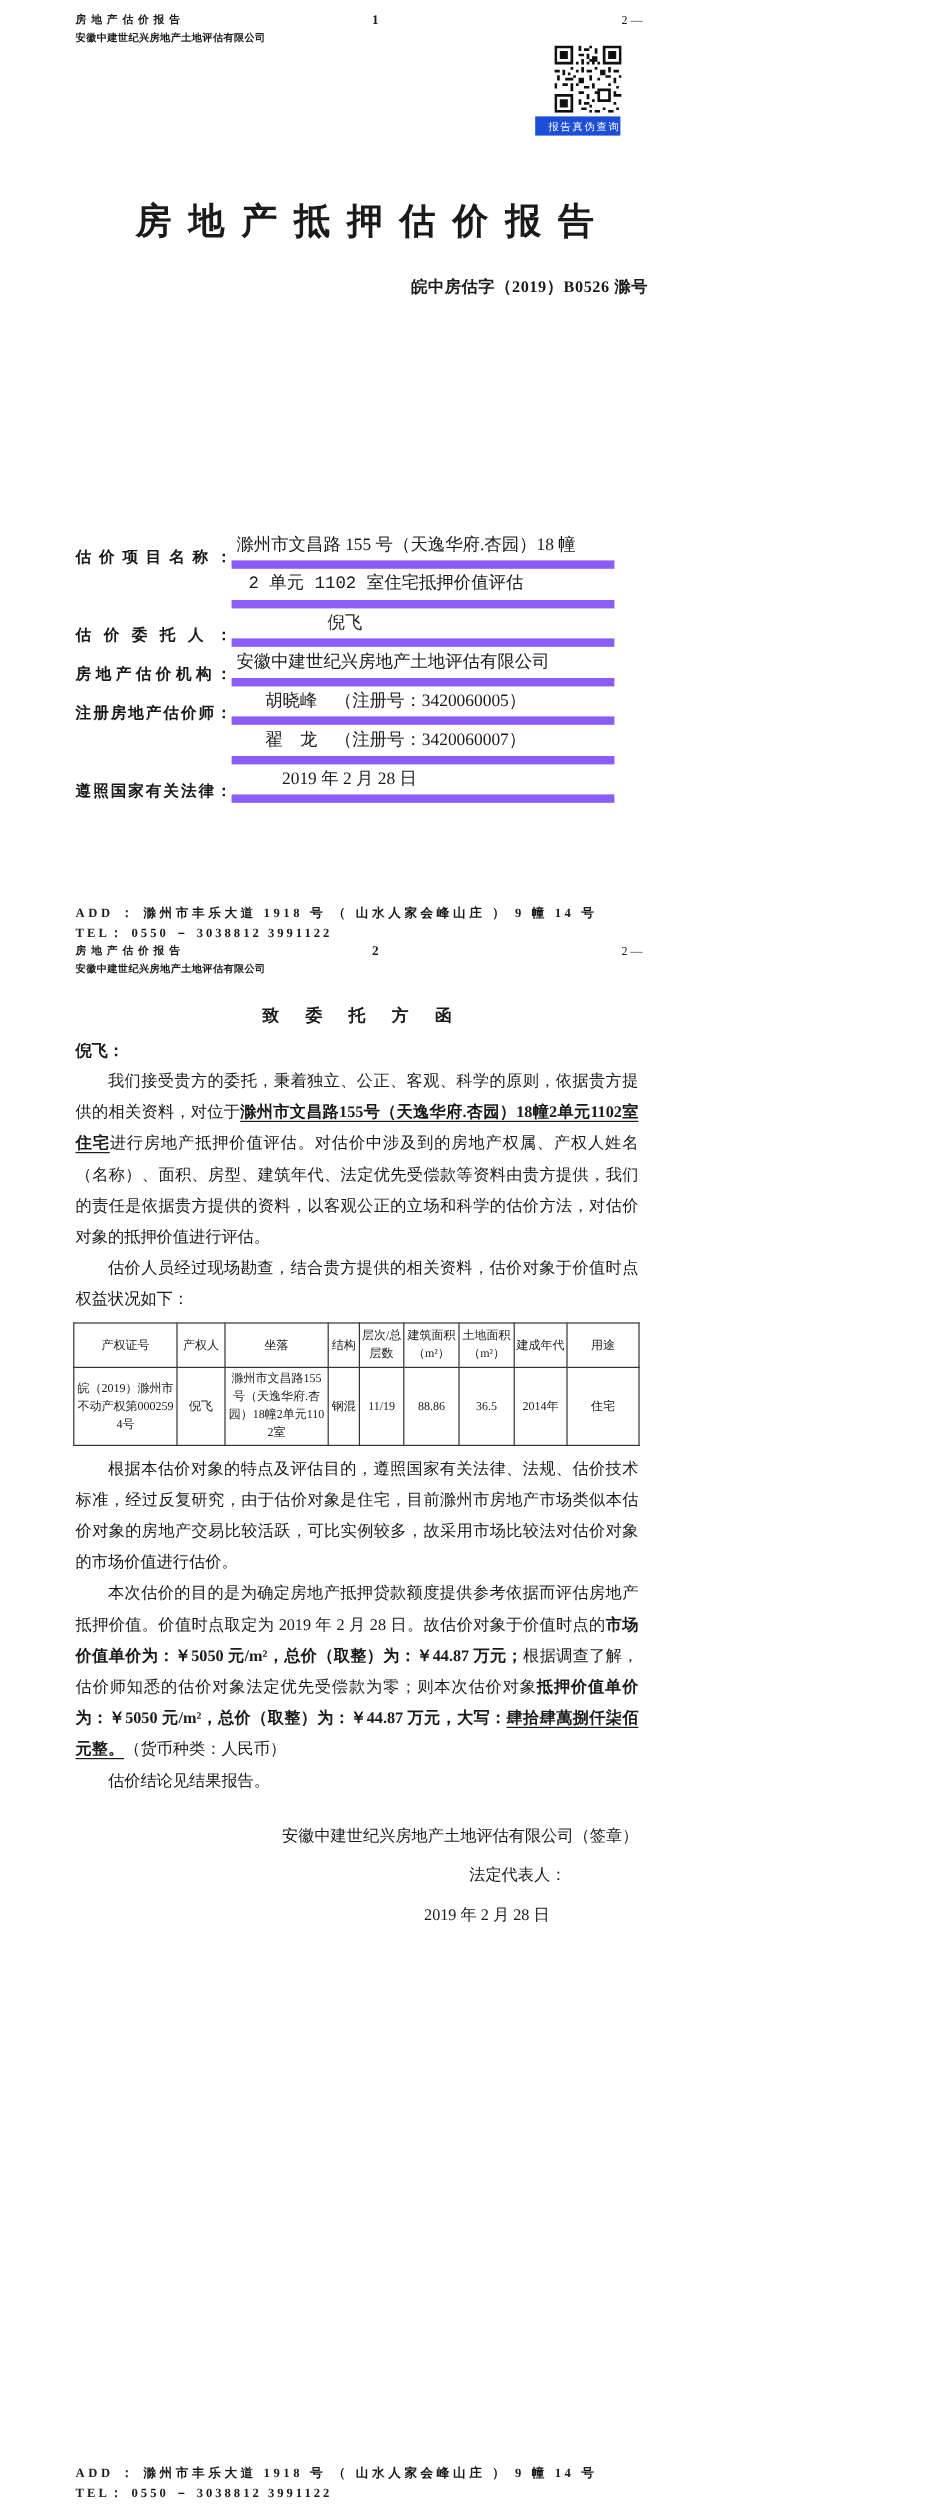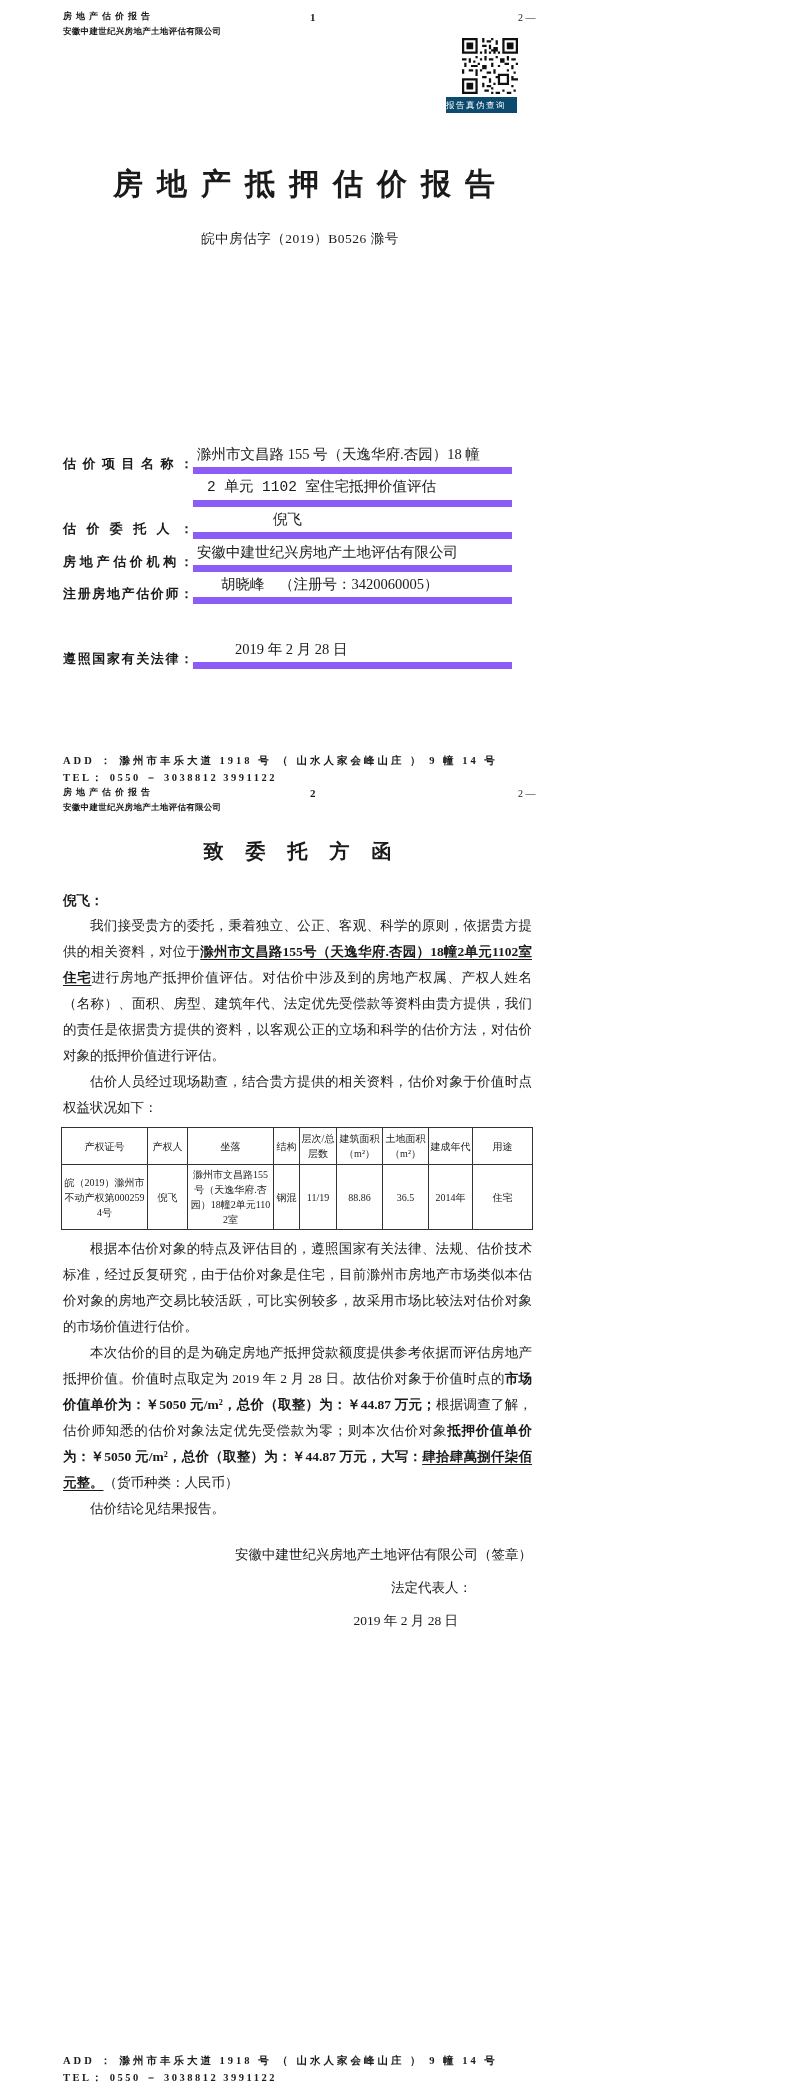--- a/index.html
+++ b/index.html
@@ -9,46 +9,46 @@
   
   .pg-header{position:absolute;left:63px;width:478px;height:34px;}
   .ph-doctype{font-size:9px;font-weight:700;letter-spacing:4px;}
   .ph-company{font-size:8.5px;font-weight:700;margin-top:3px;letter-spacing:.3px;}
   .ph-num{position:absolute;left:247px;top:1px;font-size:11px;font-weight:700;}
   .ph-right{position:absolute;left:455px;top:2px;font-size:10px;}
 
   
   .qr{position:absolute;left:462px;top:38px;width:56px;height:56px;}
   .qr svg{width:100%;height:100%;display:block;}
-  .qr-caption{position:absolute;left:446px;top:97px;width:71px;height:16px;background:#0c4a6e;
-              color:#fff;font-size:8.5px;line-height:16px;text-align:left;letter-spacing:1.5px;
+  .qr-caption{position:absolute;left:446px;top:97px;width:71px;height:16px;background:#1d4ed8;
+              color:#fff;font-size:8.5px;line-height:16px;text-align:right;letter-spacing:1.5px;
               font-family:"Liberation Sans","DejaVu Sans",sans-serif;}
 
   
   .main-title{position:absolute;left:55px;top:160px;width:490px;margin:4px;text-align:center;
               font-size:30px;font-weight:700;letter-spacing:14px;text-indent:14px;white-space:nowrap;}
-  .report-no{position:absolute;left:60px;top:230px;width:480px;text-align:center;
-             font-size:13.5px;font-weight:400;letter-spacing:.5px;}
+  .report-no{position:absolute;left:60px;top:230px;width:480px;text-align:right;
+             font-size:13.5px;font-weight:700;letter-spacing:.5px;}
 
   
   .frow{position:absolute;left:63px;width:449px;height:24px;display:flex;align-items:flex-end;}
   .flabel{flex:0 0 130px;font-size:13px;font-weight:700;line-height:1.1;padding-bottom:3px;
           text-align:justify;text-align-last:justify;text-justify:inter-ideograph;}
   .fvalue{flex:1;font-size:14.5px;line-height:1.1;border-bottom:7px solid #8b5cf6;
           padding:0 0 4px 4px;white-space:nowrap;}
   .pl12{padding-left:14px;font-family:Liberation Mono, monospace;} .pl26{padding-left:28px;} .pl40{padding-left:42px;} .pl78{padding-left:80px;}
 
   
   .pg-footer{position:absolute;left:63px;width:500px;}
   .ft-add{font-size:10.5px;font-weight:700;letter-spacing:3px;white-space:nowrap;}
   .ft-tel{font-size:10.5px;font-weight:700;letter-spacing:2.5px;margin-top:3px;white-space:nowrap;}
 
   
   .letter{position:absolute;left:63px;top:838px;width:469px;}
-  .letter-title{margin:0 0 24px;text-align:center;font-size:20px;font-weight:700;
+  .letter-title{margin:0 0 8px;text-align:center;font-size:14px;font-weight:700;
                 letter-spacing:22px;text-indent:22px;white-space:nowrap;}
   .salutation{font-size:13.5px;font-weight:700;line-height:24px;}
   .para{margin:0;font-size:13.5px;line-height:26px;text-align:justify;text-justify:inter-ideograph;
         text-indent:27px;}
   .b{font-weight:700;}
   .bu{font-weight:700;text-decoration:underline;text-underline-offset:3px;}
 
   
   .prop-table{width:471px;margin:6px 0 6px -2px;border-collapse:collapse;table-layout:fixed;}
   .prop-table th,.prop-table td{border:1px solid #333;font-weight:400;font-size:10px;
@@ -117,20 +117,21 @@
   <div class="frow" style="top:548px">
     <span class="flabel">房地产估价机构：</span>
     <span class="fvalue">安徽中建世纪兴房地产土地评估有限公司</span>
   </div>
   <div class="frow" style="top:580px">
     <span class="flabel">注册房地产估价师：</span>
     <span class="fvalue pl26">胡晓峰　（注册号：3420060005）</span>
   </div>
   <div class="frow" style="top:613px">
     <span class="flabel"></span>
+    <span class="fvalue pl26">翟　龙　（注册号：3420060007）</span>
   </div>
   <div class="frow" style="top:645px">
     <span class="flabel">遵照国家有关法律：</span>
     <span class="fvalue pl40">2019 年 2 月 28 日</span>
   </div>
 
   <footer class="pg-footer" style="top:754px">
     <div class="ft-add">ADD ： 滁州市丰乐大道 1918 号 （ 山水人家会峰山庄 ） 9 幢 14 号</div>
     <div class="ft-tel">TEL： 0550 － 3038812 3991122</div>
   </footer>

